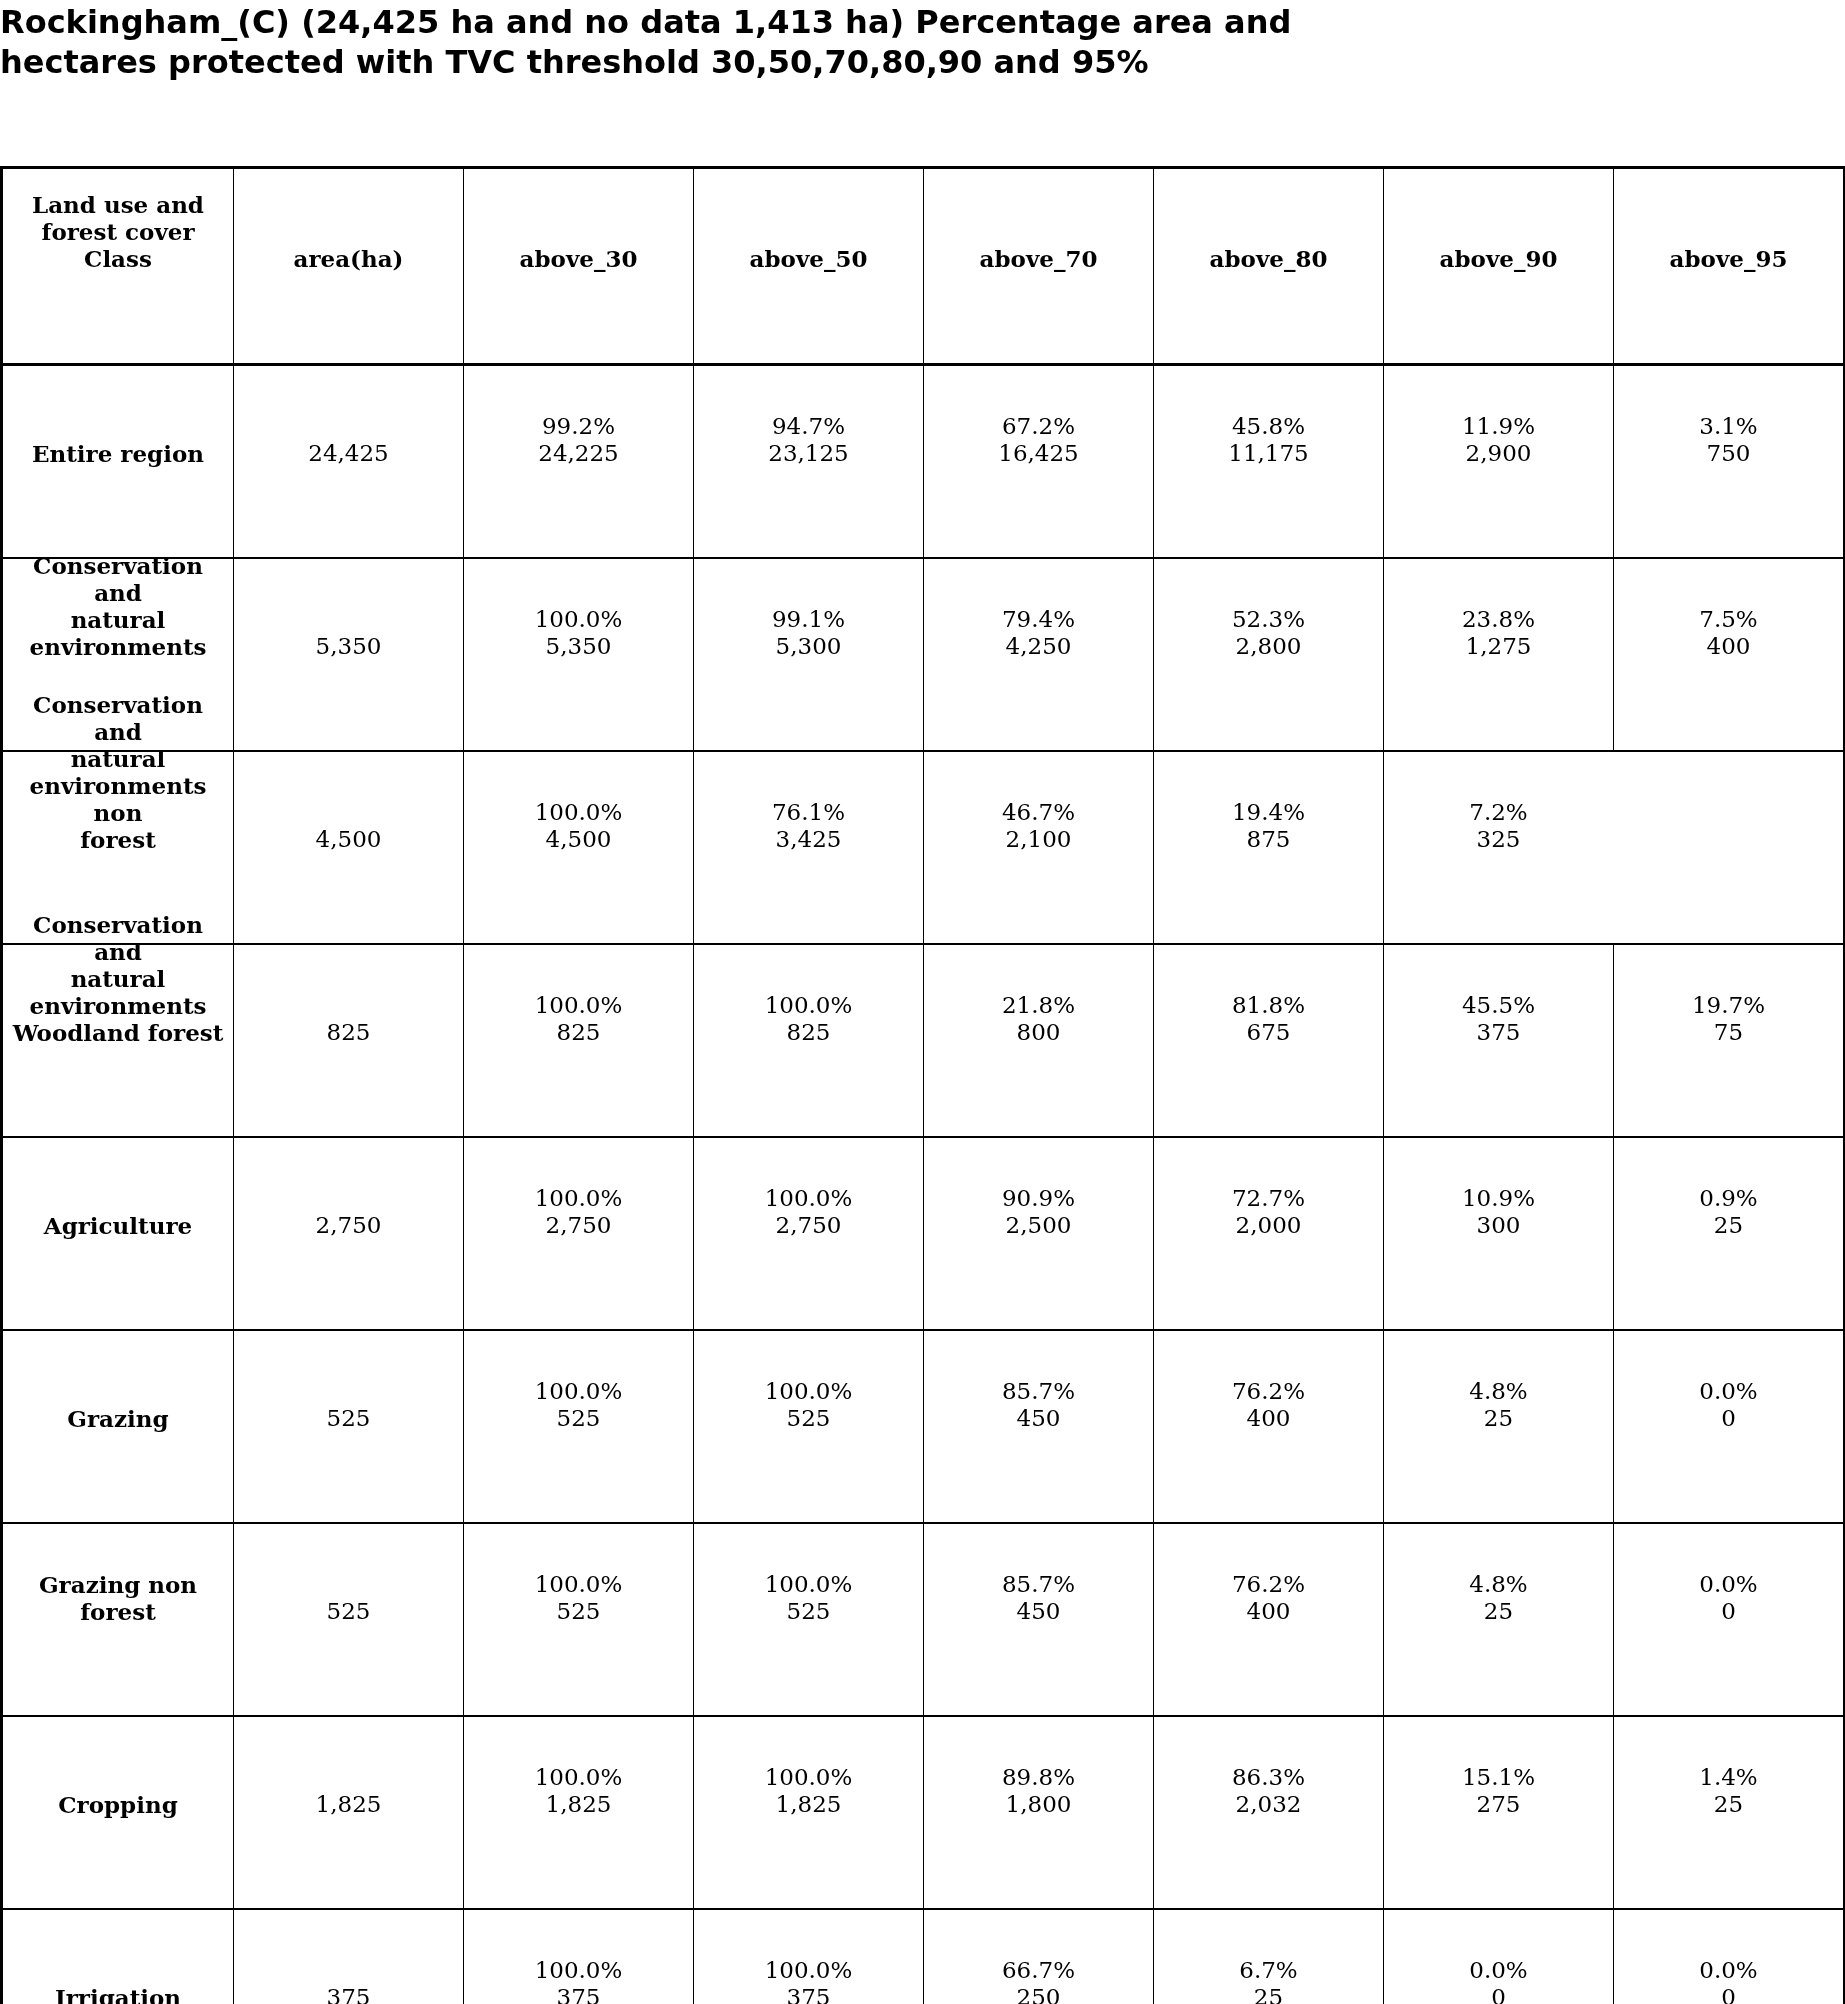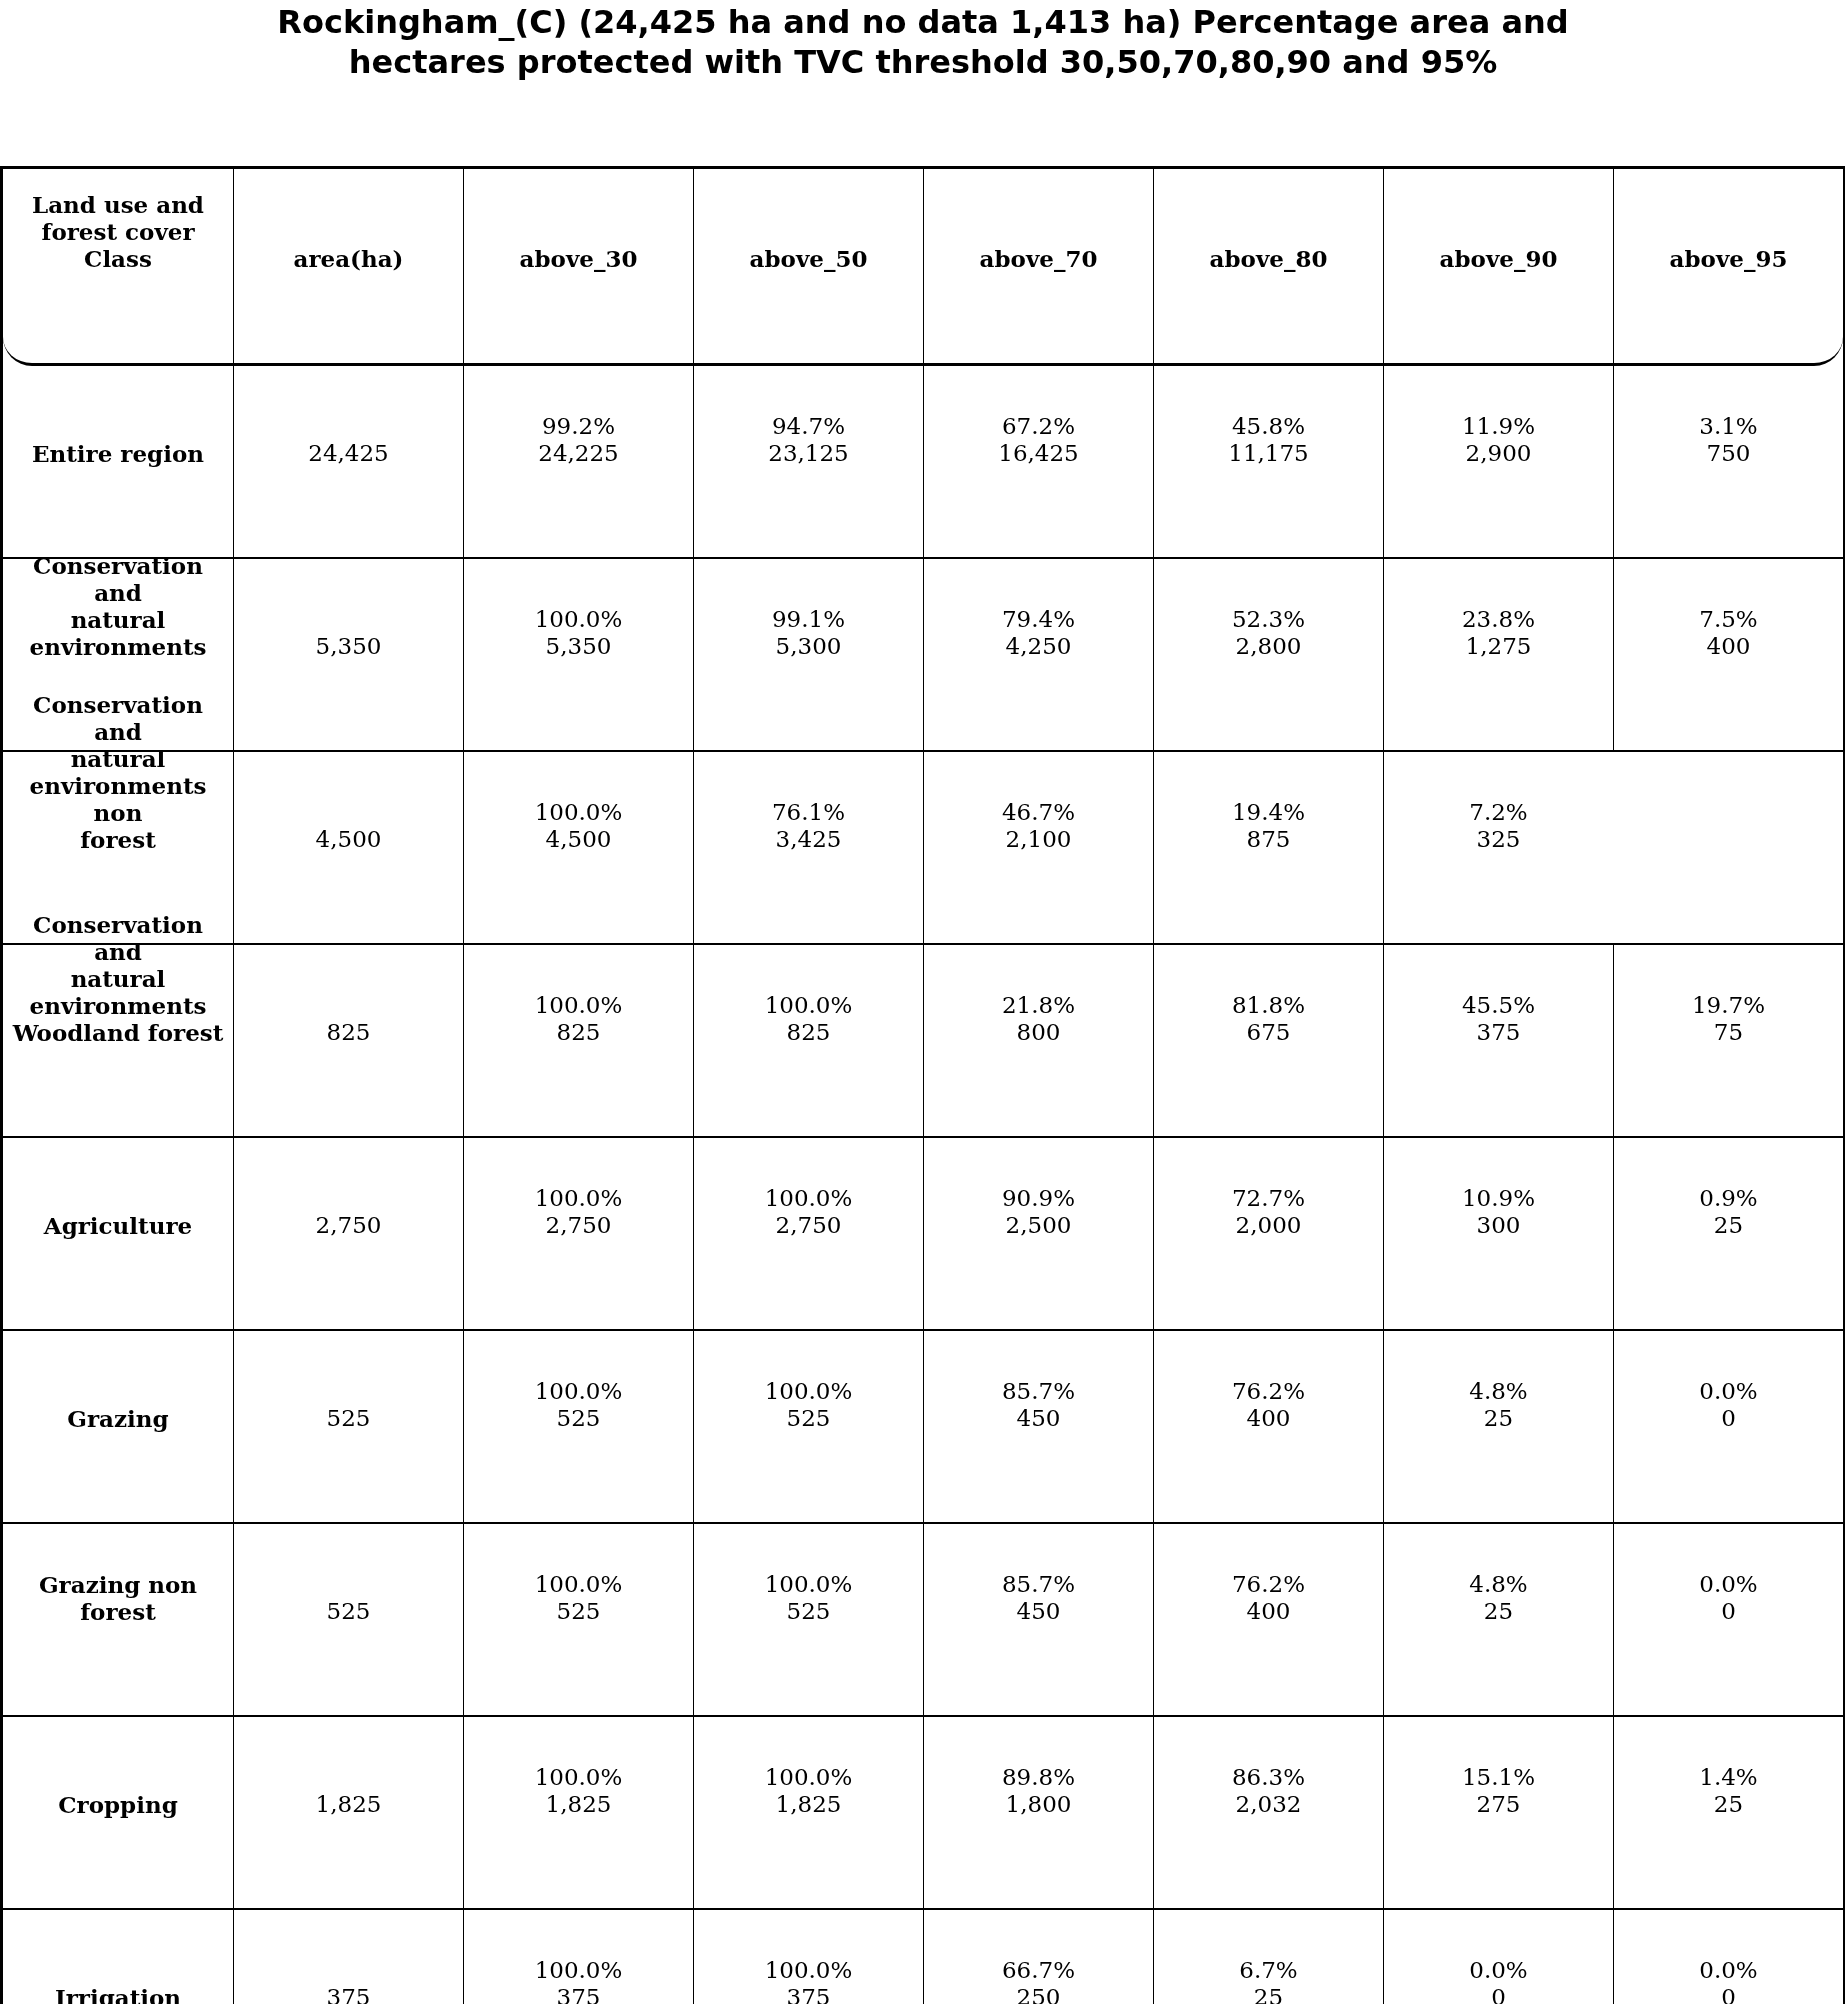--- a/index.html
+++ b/index.html
@@ -4,28 +4,28 @@
 <style>
   :root{
     --serif:"DejaVu Serif","Liberation Serif",serif;
     --sans:"DejaVu Sans","Liberation Sans",sans-serif;
   }
   html,body{margin:0;padding:0;background:#fff;}
   .page{position:relative;width:1846px;height:2533px;background:#ffffff;overflow:hidden;
         font-family:var(--serif);color:#000;}
 
   
-  .title{padding-top:2.4px;text-align:center;font:bold 32px/40px var(--sans);color:#000;}
+  .title{padding-top:2.4px;font:bold 32px/40px var(--sans);color:#000;}
 
   
   .tbl{position:absolute;top:166px;left:0;width:1846px;box-sizing:border-box;
        border:3.2px solid #000;background:#fff;}
   .row{display:grid;grid-template-columns:repeat(8,1fr);height:191px;
        border-top:2.4px solid #000;position:relative;}
-  .row.header{height:194px;border-top:0;border-bottom:3.2px solid #000;border-radius:29px;}
+  .row.header{height:194px;border-top:0;border-bottom:3.2px solid #000;}
   .row.header + .row{border-top:0;}
   .cell{position:relative;border-left:1.6px solid #000;}
   .cell.first{border-left:0;}
   .ci{position:absolute;left:4.8px;right:4.8px;bottom:calc(50% - 5.6px);
       text-align:center;font:23px/27px var(--serif);white-space:pre-line;}
   .hdr .ci,.cls .ci{font-weight:bold;}
 </style>
 </head>
 <body>
 

